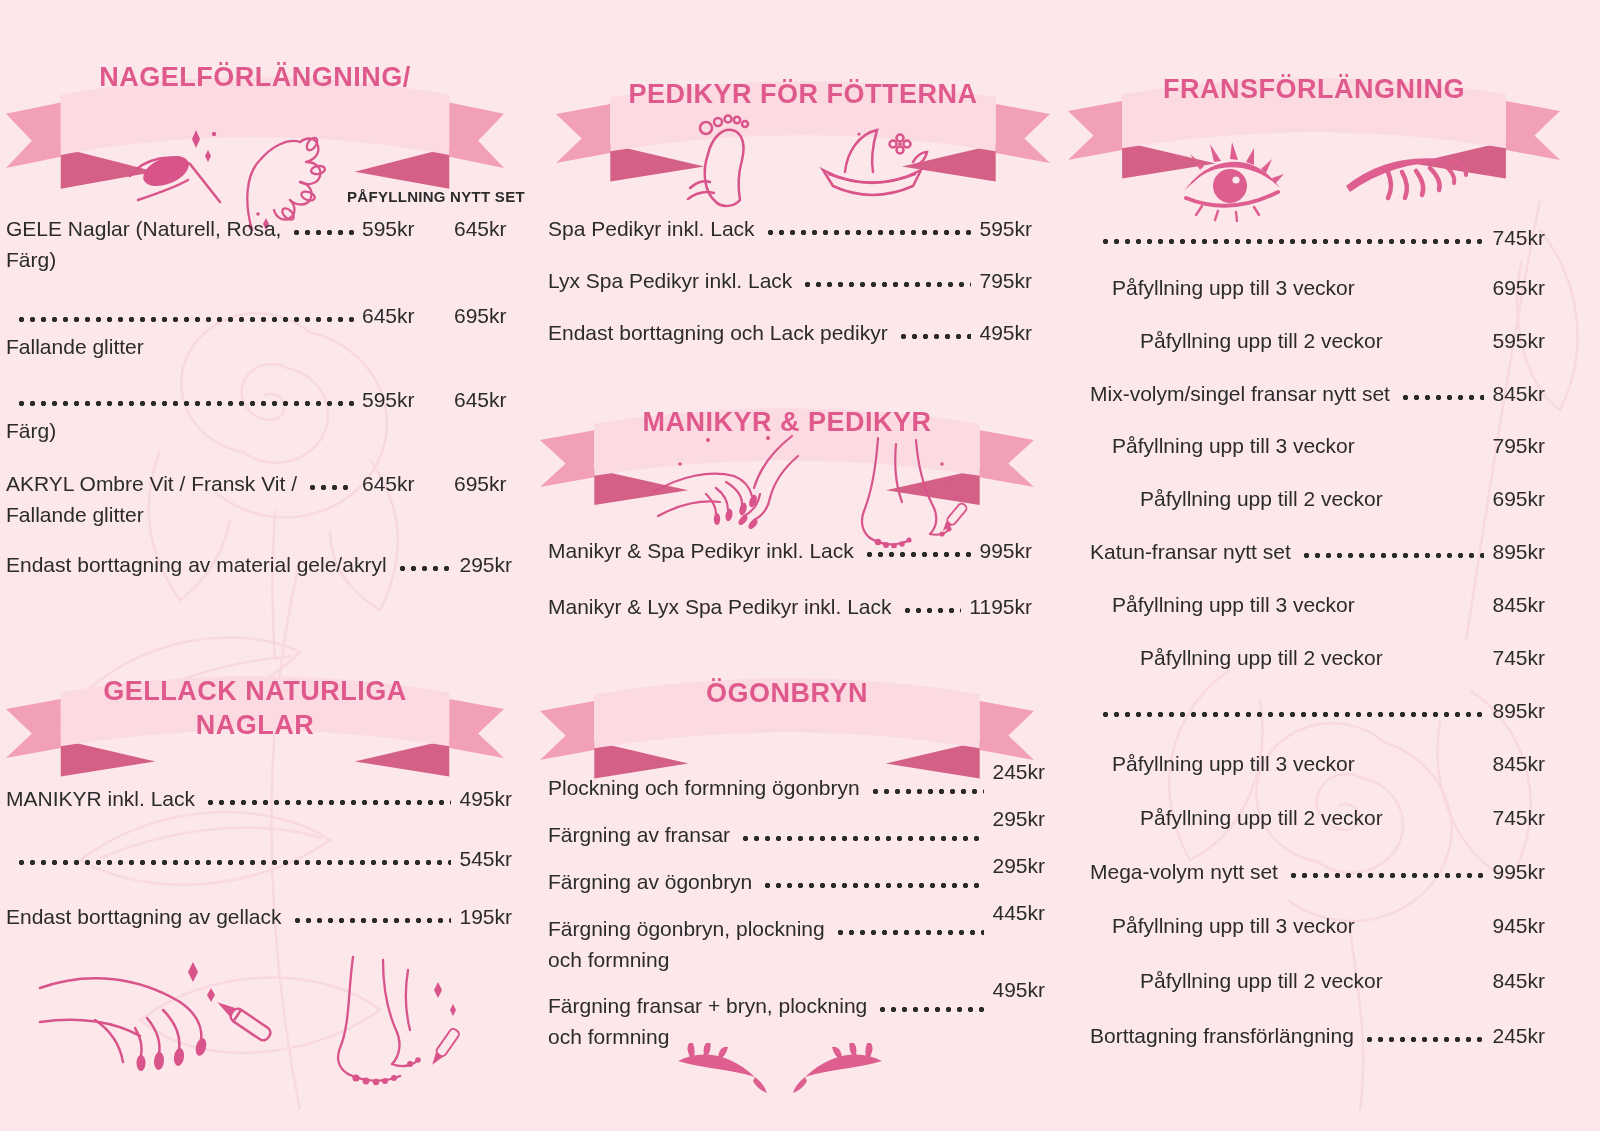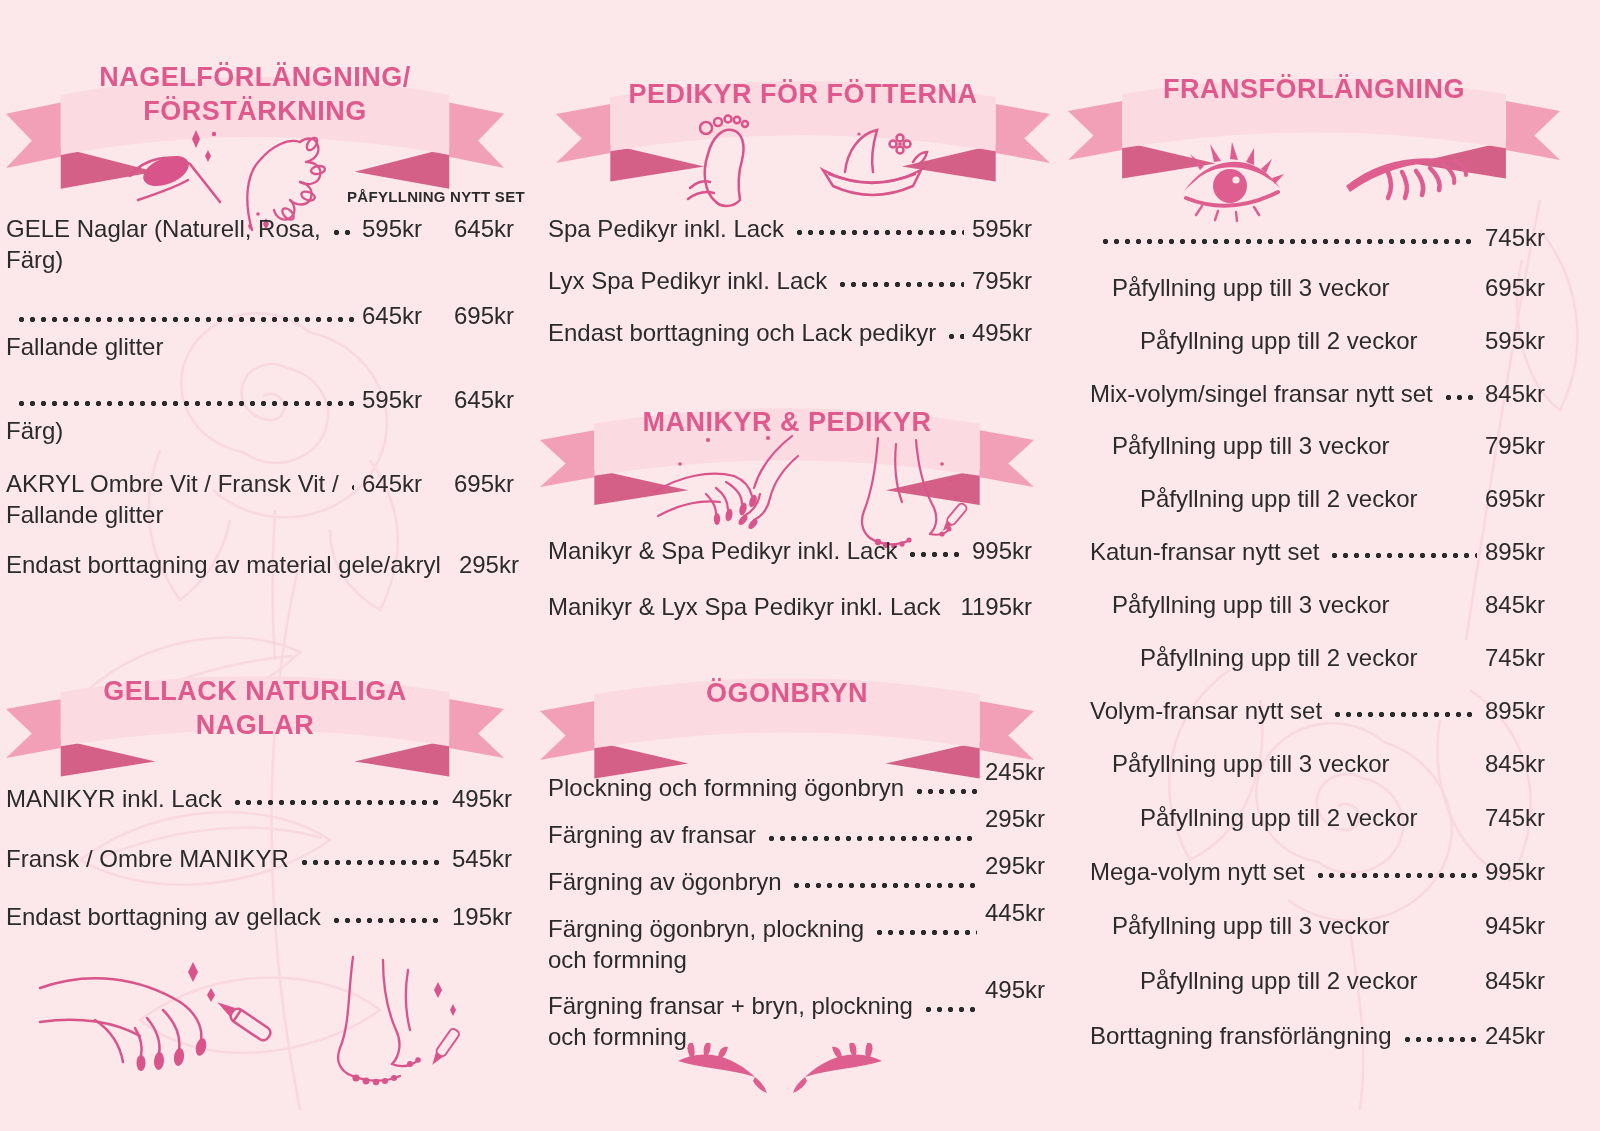--- a/index.html
+++ b/index.html
@@ -3,21 +3,21 @@
 <meta charset="utf-8">
 <style>
   html,body{margin:0;padding:0;}
   .menu{position:relative;width:1600px;height:1131px;background:#fce7ea;overflow:hidden;
         font-family:Liberation Sans, sans-serif;color:#2b2b2b;}
   .wm{position:absolute;opacity:.55;pointer-events:none;}
   .ribbon{position:absolute;}
   .rb-svg{position:absolute;left:0;top:0;width:100%;height:100%;}
   .rb-title{position:absolute;left:48px;right:48px;text-align:center;font-weight:bold;
             font-size:27px;line-height:34px;color:#e0598c;letter-spacing:.5px;}
-  .row,.block{position:absolute;font-size:24px;line-height:31px;}
+  .row,.block{position:absolute;font-size:21px;line-height:31px;}
   .line1,.row{display:flex;align-items:flex-end;}
   .nm{white-space:nowrap;}
   .dots{flex:1;height:7px;margin:0 8px 8px 10px;
         background-image:radial-gradient(circle,#2b2b2b 2.4px,transparent 3px);
         background-size:11px 7px;background-repeat:repeat-x;background-position:left bottom;}
   .spacer{flex:1;}
   .price{white-space:nowrap;}
   .p1{width:92px;flex:none;white-space:nowrap;}
   .p2{width:58px;flex:none;white-space:nowrap;}
   .raised{position:relative;top:-16px;}
@@ -68,21 +68,20 @@
       <path d="M430,30 C400,180 380,320 356,470"></path>
       <path d="M430,60 C470,110 480,180 450,240 C410,210 400,140 412,90"></path>
     </g>
   </svg>
 
   <div class="ribbon" style="left:6px;top:48px;width:498px;height:150px">
     <svg class="rb-svg">
         <use href="#ribbon-shape"></use>
       </svg>
     <div class="rb-title" style="top:12px">NAGELFÖRLÄNGNING/</div>
-    <div class="rb-title" style="top:46px">FÖRSTÄRKNING</div>
   </div>
 
   <svg class="icon" style="left:128px;top:126px" width="100" height="100" viewBox="0 0 100 100">
     <g stroke="#d8548a" fill="none" stroke-width="2.5" stroke-linecap="round">
       <path d="M2,50 C16,32 44,26 62,38 L92,76"></path>
       <path d="M10,74 C28,68 46,62 60,54"></path>
     </g>
     <ellipse cx="38" cy="45" rx="24" ry="13" fill="#d8548a" transform="rotate(-22 38 45)"></ellipse>
     <g fill="#d8548a">
       <path d="M68,4 L72,13 68,22 64,13 Z"></path>
@@ -158,21 +157,20 @@
       </svg>
     <div class="rb-title" style="top:24px">GELLACK NATURLIGA NAGLAR</div>
   </div>
 
   <div class="row" style="left:6px;top:783px;width:506px">
     <span class="nm">MANIKYR inkl. Lack</span>
     <span class="dots"></span>
     <span class="price">495kr</span>
   </div>
   <div class="row" style="left:6px;top:843px;width:506px">
-    <span class="nm">Fransk / Ombre MANIKYR</span>
     <span class="dots"></span>
     <span class="price">545kr</span>
   </div>
   <div class="row" style="left:6px;top:901px;width:506px">
     <span class="nm">Endast borttagning av gellack</span>
     <span class="dots"></span>
     <span class="price">195kr</span>
   </div>
 
   <svg class="icon" style="left:35px;top:950px" width="250" height="145" viewBox="0 0 250 145">
@@ -478,21 +476,20 @@
     <span class="nm ind1">Påfyllning upp till 3 veckor</span>
     <span class="spacer"></span>
     <span class="price">845kr</span>
   </div>
   <div class="row" style="left:1090px;top:642px;width:455px">
     <span class="nm ind2">Påfyllning upp till 2 veckor</span>
     <span class="spacer"></span>
     <span class="price">745kr</span>
   </div>
   <div class="row" style="left:1090px;top:695px;width:455px">
-    <span class="nm">Volym-fransar nytt set</span>
     <span class="dots"></span>
     <span class="price">895kr</span>
   </div>
   <div class="row" style="left:1090px;top:748px;width:455px">
     <span class="nm ind1">Påfyllning upp till 3 veckor</span>
     <span class="spacer"></span>
     <span class="price">845kr</span>
   </div>
   <div class="row" style="left:1090px;top:802px;width:455px">
     <span class="nm ind2">Påfyllning upp till 2 veckor</span>

